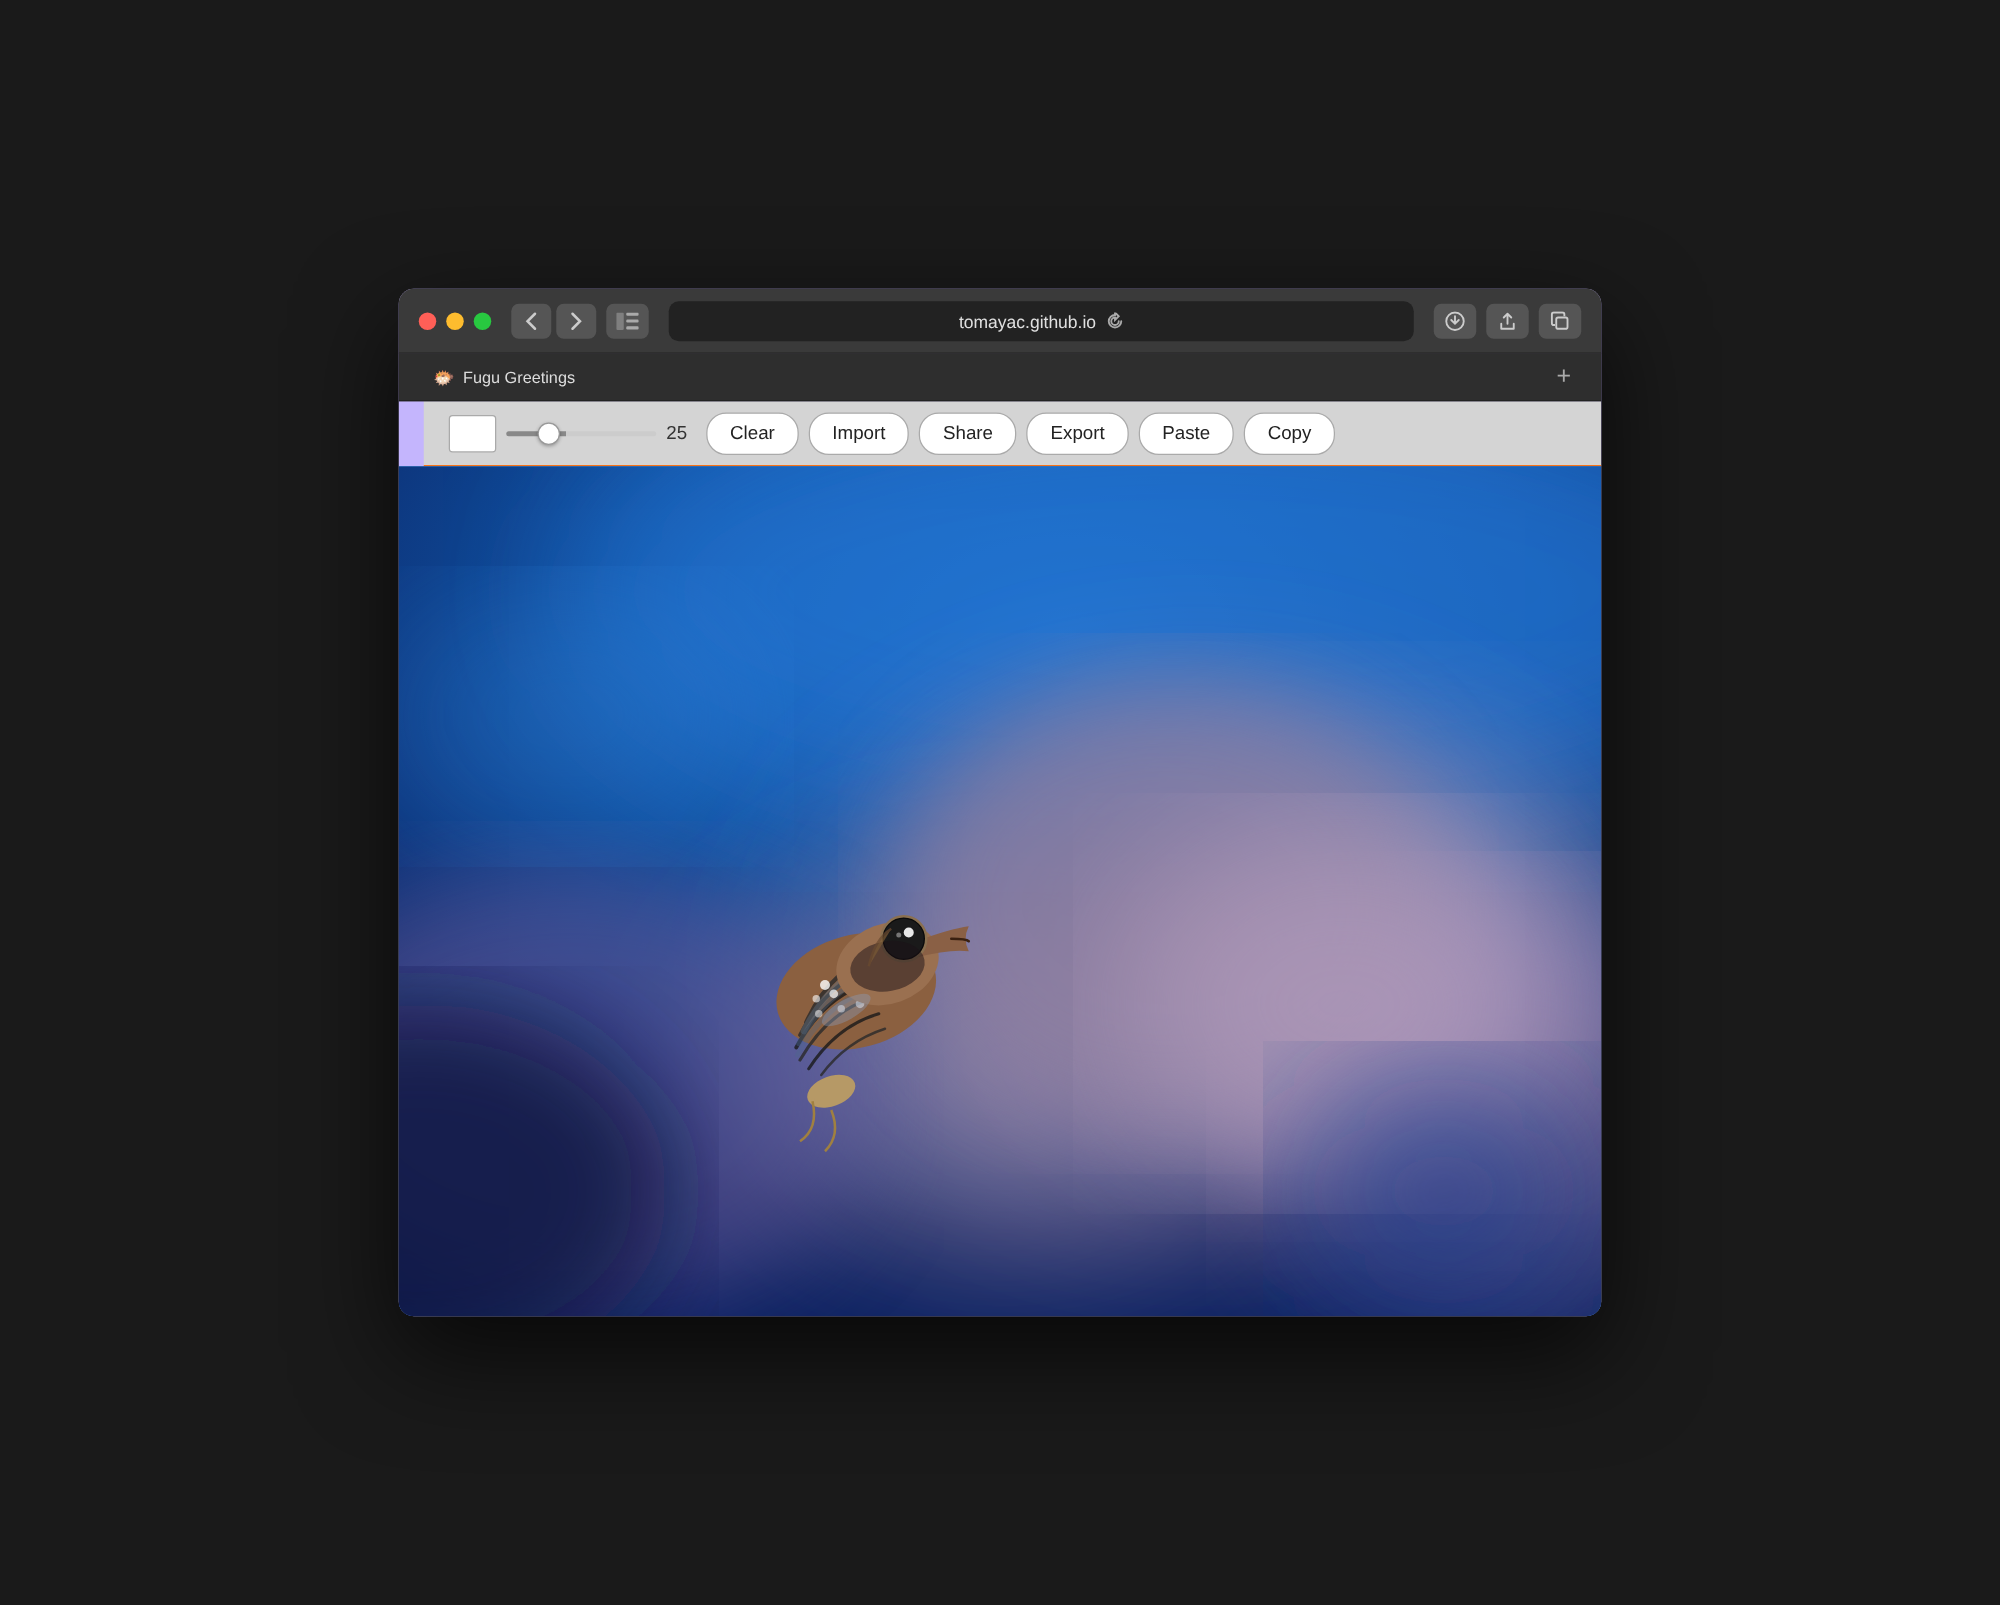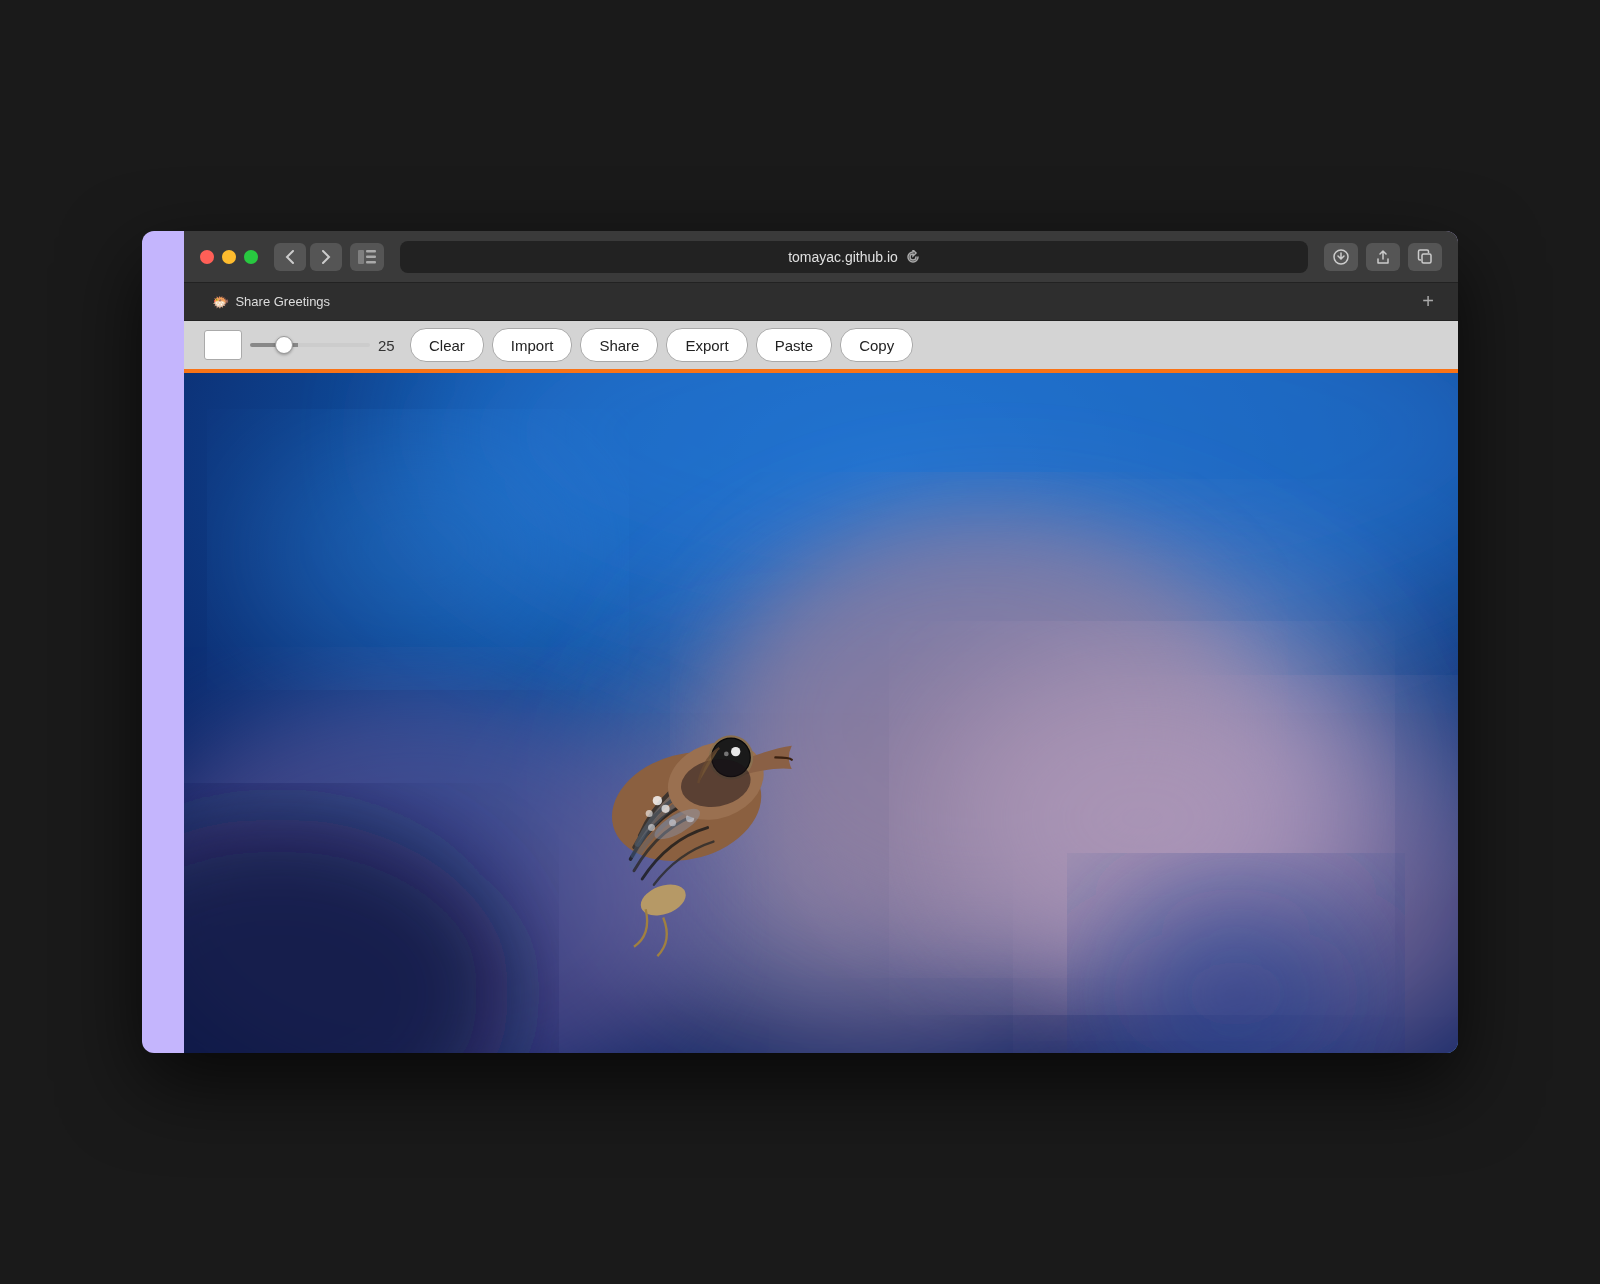--- a/index.html
+++ b/index.html
@@ -7,26 +7,25 @@
     body {
       background: #1a1a1a;
       display: flex;
       justify-content: center;
       align-items: center;
       min-height: 100vh;
       font-family: -apple-system, BlinkMacSystemFont, 'Helvetica Neue', sans-serif;
     }
 
     .window {
-      width: 1316px;
+      width: 962px;
       border-radius: 12px;
       overflow: hidden;
       box-shadow: 0 30px 80px rgba(0,0,0,0.7);
       background: #c4b5fd;
-      padding-left: 42px;
     }
 
     
     .titlebar {
       background: #3a3a3a;
       height: 52px;
       display: flex;
       align-items: center;
       padding: 0 16px;
       position: relative;
@@ -172,21 +171,22 @@
     }
 
     
     .app-toolbar {
       background: #d4d4d4;
       height: 52px;
       display: flex;
       align-items: center;
       padding: 0 20px;
       gap: 8px;
-      border-bottom: 4px solid #f97316;
+      border-bottom: 1px solid #f97316;
+      margin-left: 20px;
     }
 
     .color-swatch {
       width: 38px;
       height: 30px;
       background: white;
       border: 1px solid #aaa;
       border-radius: 3px;
       cursor: pointer;
     }
@@ -318,21 +318,21 @@
           <rect x="5" y="5" width="9" height="9" rx="1.5" stroke="#ccc" stroke-width="1.5"></rect>
           <path d="M4 11H3a1.5 1.5 0 0 1-1.5-1.5v-7A1.5 1.5 0 0 1 3 1h7A1.5 1.5 0 0 1 11.5 2.5V4" stroke="#ccc" stroke-width="1.5"></path>
         </svg>
       </button>
     </div>
   </div>
 
   <div class="tabbar">
     <div class="tab">
       <span class="tab-emoji">🐡</span>
-      <span>Share Greetings</span>
+      <span>Fugu Greetings</span>
     </div>
     <button class="new-tab-btn">+</button>
   </div>
 
   <div class="app-toolbar">
     <div class="color-swatch"></div>
 
     <div class="slider-container">
       <input type="range" class="brush-slider" min="1" max="100" value="25" style="">
       <span class="brush-size-label">25</span>

